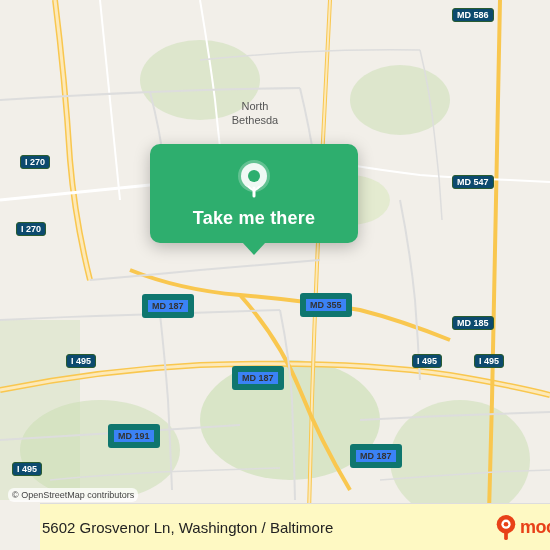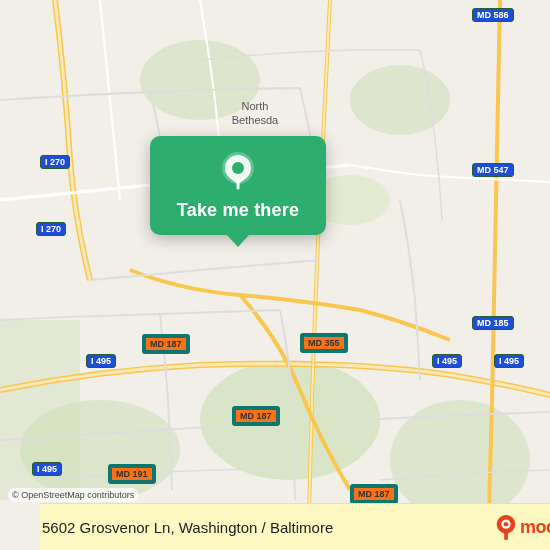--- a/index.html
+++ b/index.html
@@ -30,23 +30,23 @@
     .map-svg {
       position: absolute;
       inset: 0;
       width: 100%;
       height: 100%;
     }
 
     
     .tooltip-overlay {
       position: absolute;
-      top: 136px;
+      top: 144px;
       left: 150px;
-      width: 176px;
+      width: 208px;
       background: #2eae6e;
       border-radius: 10px;
       display: flex;
       flex-direction: column;
       align-items: center;
       padding: 14px 16px 14px 16px;
       box-shadow: 0 4px 16px rgba(0,0,0,0.25);
       cursor: pointer;
       z-index: 10;
     }
@@ -136,30 +136,28 @@
     .badge {
       position: absolute;
       border-radius: 3px;
       font-size: 9px;
       font-weight: bold;
       padding: 1px 4px;
       z-index: 8;
       white-space: nowrap;
     }
     .badge-green {
-      background: #1d4ed8;
+      background: #0c4a6e;
       color: #fff;
       border: 1px solid #2a5c30;
-      margin-left: 20px;
     }
     .badge-yellow {
-      background: #f97316;
+      background: #3b82f6;
       color: #333;
-      border: 4px solid #0f766e;
-      margin-top: 40px;
+      border: 6px solid #0f766e;
     }
   </style>
 </head>
 <body>
 
 <div id="map-container">
   <div class="map-bg"></div>
 
   <svg class="map-svg" viewBox="0 0 550 550">
 
@@ -207,21 +205,21 @@
     <path d="M 50 480 Q 100 475 160 472 Q 220 470 280 468" stroke="#ddd" stroke-width="1.5" fill="none"></path>
     <path d="M 380 480 Q 430 476 480 473 Q 510 471 550 470" stroke="#ddd" stroke-width="1.5" fill="none"></path>
 
     <text x="255" y="110" font-size="11" fill="#555" font-family="Arial" font-weight="500" text-anchor="middle">North</text>
     <text x="255" y="124" font-size="11" fill="#555" font-family="Arial" font-weight="500" text-anchor="middle">Bethesda</text>
   </svg>
 
   <div class="badge badge-green" style="top:155px;left:20px">I 270</div>
   <div class="badge badge-green" style="top:222px;left:16px">I 270</div>
   <div class="badge badge-green" style="top:8px;left:452px">MD 586</div>
-  <div class="badge badge-green" style="top:163px;left:452px">MD 547</div>
+  <div class="badge badge-green" style="top:175px;left:452px">MD 547</div>
   <div class="badge badge-green" style="top:316px;left:452px">MD 185</div>
   <div class="badge badge-yellow" style="top:294px;left:142px">MD 187</div>
   <div class="badge badge-yellow" style="top:366px;left:232px">MD 187</div>
   <div class="badge badge-yellow" style="top:444px;left:350px">MD 187</div>
   <div class="badge badge-yellow" style="top:293px;left:300px">MD 355</div>
   <div class="badge badge-yellow" style="top:424px;left:108px">MD 191</div>
   <div class="badge badge-green" style="top:354px;left:66px">I 495</div>
   <div class="badge badge-green" style="top:354px;left:412px">I 495</div>
   <div class="badge badge-green" style="top:354px;left:474px">I 495</div>
   <div class="badge badge-green" style="top:462px;left:12px">I 495</div>

